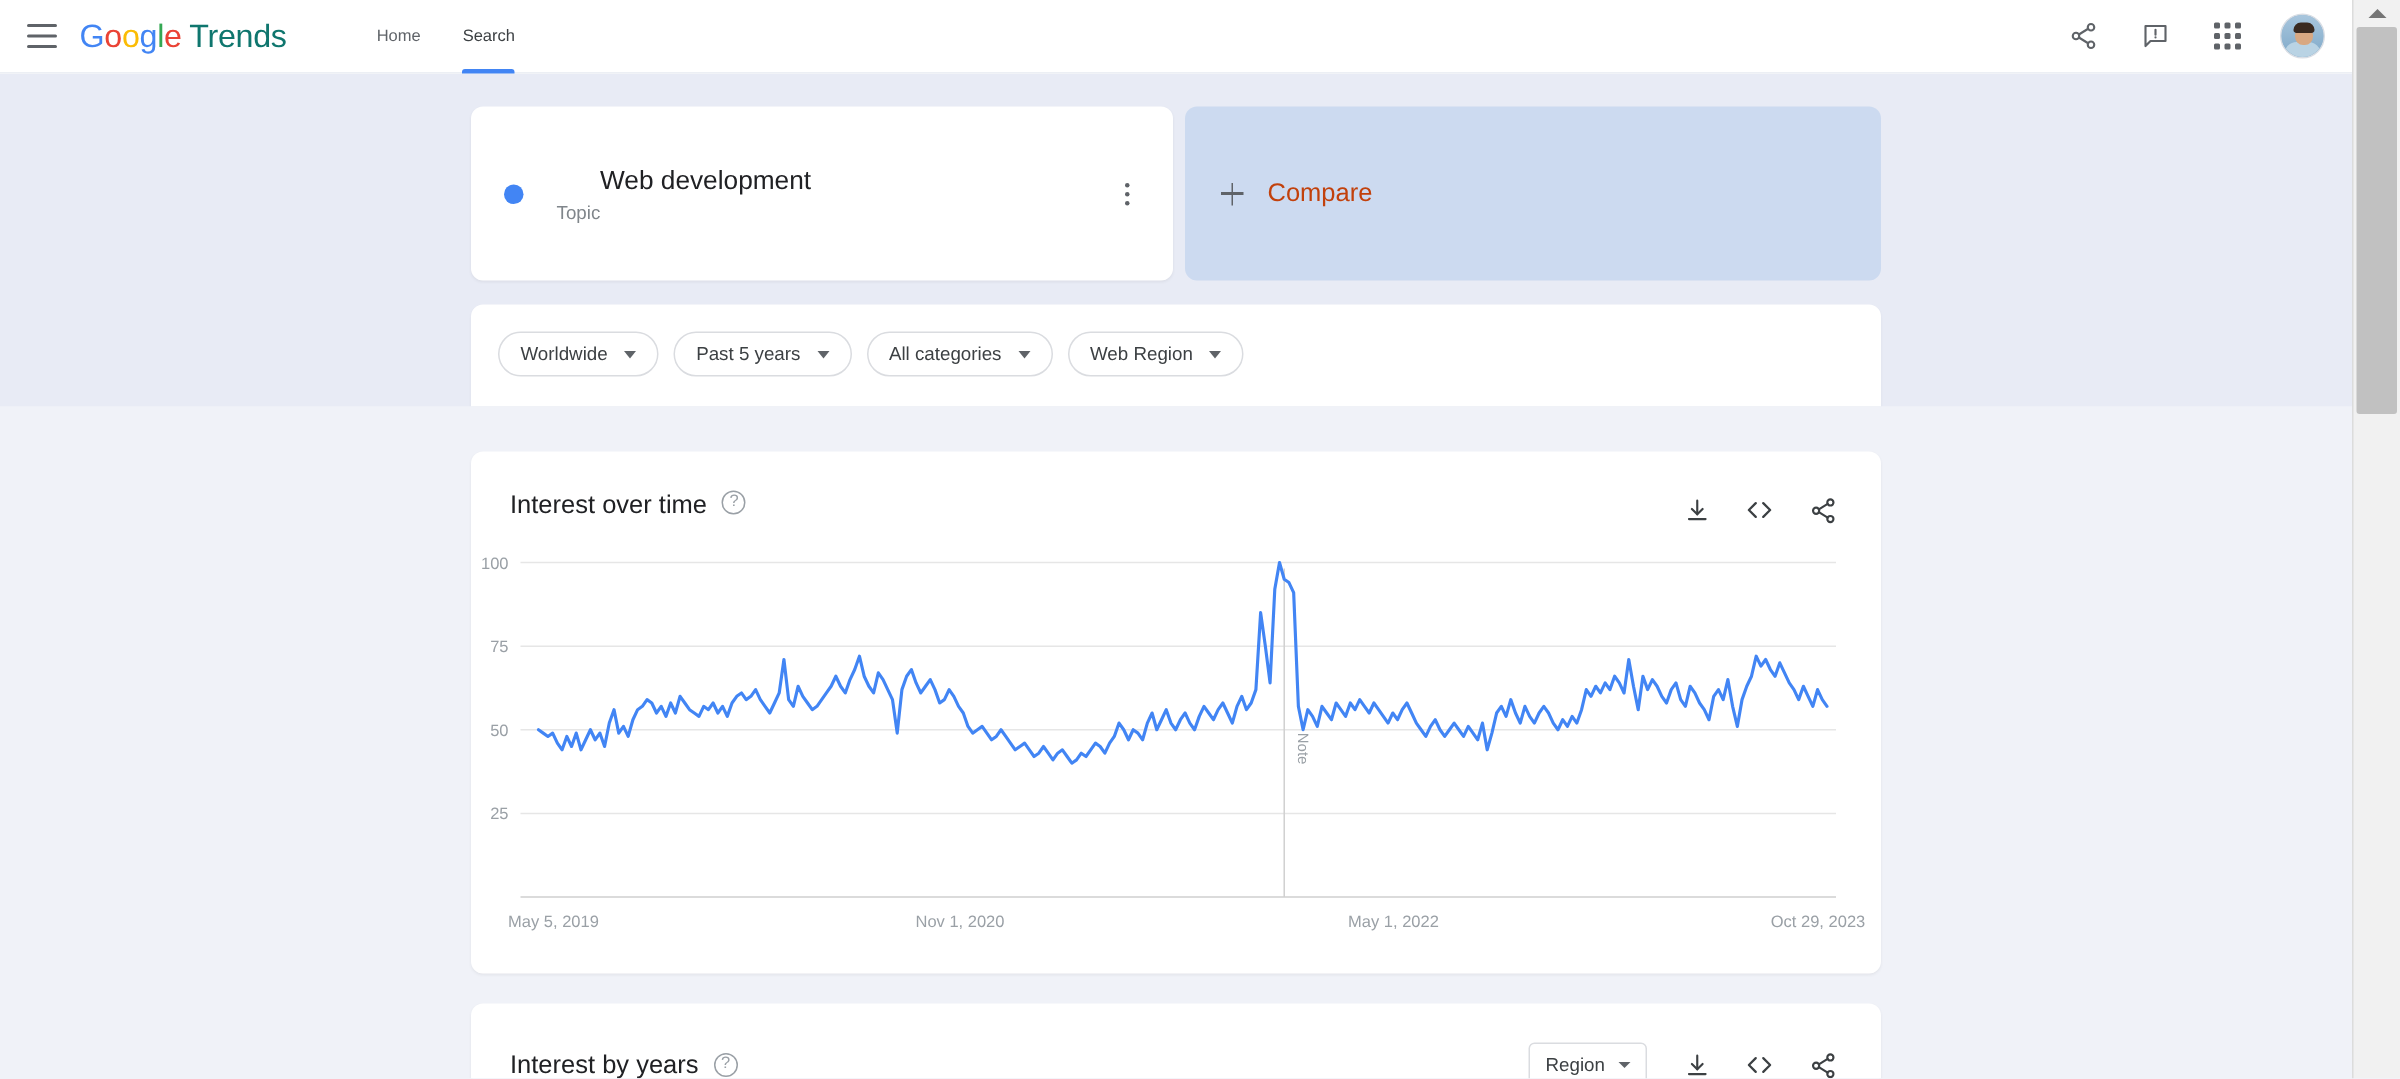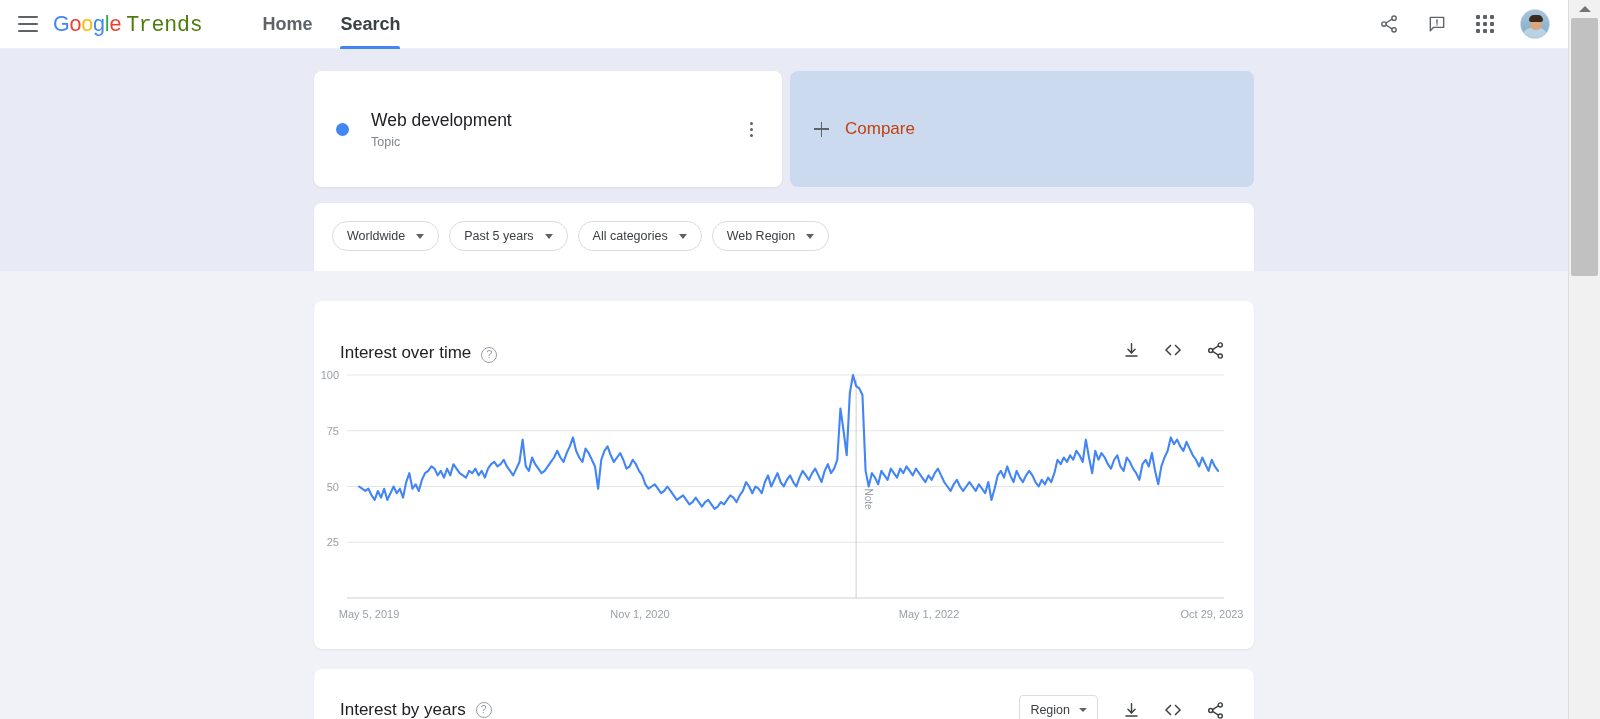--- a/index.html
+++ b/index.html
@@ -40,32 +40,31 @@
 
   .logo {
     font-size: 21.5px;
     letter-spacing: -0.2px;
     white-space: nowrap;
     cursor: pointer;
     display: flex; align-items: flex-end;
   }
   .logo .g-wordmark { font-weight: 400; }
   .logo .g-wordmark span { font-family: "Liberation Sans", sans-serif; }
-  .logo .trends { color: #4d7c0f; margin-left: 5px; font-weight: 400; font-family: Liberation Mono, monospace; }
+  .logo .trends { color: #0f766e; margin-left: 5px; font-weight: 400; }
 
   .navtabs { display: flex; align-items: stretch; height: 49px; margin-left: 46px; }
   .navtab {
     position: relative;
     display: flex; align-items: center;
     padding: 12px 14px;
-    font-size: 18px;
+    font-size: 11px;
     color: #5f6368;
     cursor: pointer;
     white-space: nowrap;
-    font-weight: bold;
   }
   .navtab.active { color: #3c4043; }
   .navtab.active::after {
     content: "";
     position: absolute; left: 14px; right: 14px; bottom: 0;
     height: 3px; background: #4285f4; border-radius: 2px 2px 0 0;
   }
 
   .appbar-right {
     margin-left: auto;
@@ -113,21 +112,21 @@
     min-height: 116px;
     display: flex; align-items: center;
     padding: 0 20px 0 22px;
     box-shadow: 0 1px 2px rgba(60,64,67,.08);
   }
   .query-dot {
     width: 13px; height: 13px; border-radius: 50%;
     background: #4285f4; flex: 0 0 auto; margin-right: 22px;
   }
   .query-text { flex: 1 1 auto; }
-  .query-title { font-size: 17.5px; color: #202124; line-height: 1.3; }
+  .query-title { font-size: 17.5px; color: #202124; line-height: 1.3; margin-left: 29px; }
   .query-sub { font-size: 12.5px; color: #80868b; margin-top: 3px; }
   .kebab { width: 22px; height: 26px; display:flex; flex-direction:column;
            align-items:center; justify-content:center; gap:3px; cursor:pointer; }
   .kebab i { width: 3px; height: 3px; border-radius:50%; background:#5f6368; display:block; }
 
   .compare-card {
     flex: 1 1 auto;
     background: #ccdaf0;
     border-radius: 8px;
     display: flex; align-items: center;
@@ -175,21 +174,21 @@
   
   .content { background: #f0f2f8; padding-top: 30px; }
 
   .card {
     width: 940px; margin: 0 auto 20px auto;
     background: #fff;
     border-radius: 8px;
     box-shadow: 0 1px 2px rgba(60,64,67,.08);
   }
   .card-head {
-    display: flex; align-items: flex-end;
+    display: flex; align-items: flex-start;
     padding: 26px 26px 0 26px;
     height: 62px;
   }
   .card-title {
     font-size: 17px; color: #202124; font-weight: 400;
   }
   .help-icon {
     margin-left: 10px; width: 16px; height: 16px;
     border-radius: 50%; border: 1.3px solid #9aa0a6; color: #9aa0a6;
     font-size: 11px; line-height: 13px; text-align: center;

